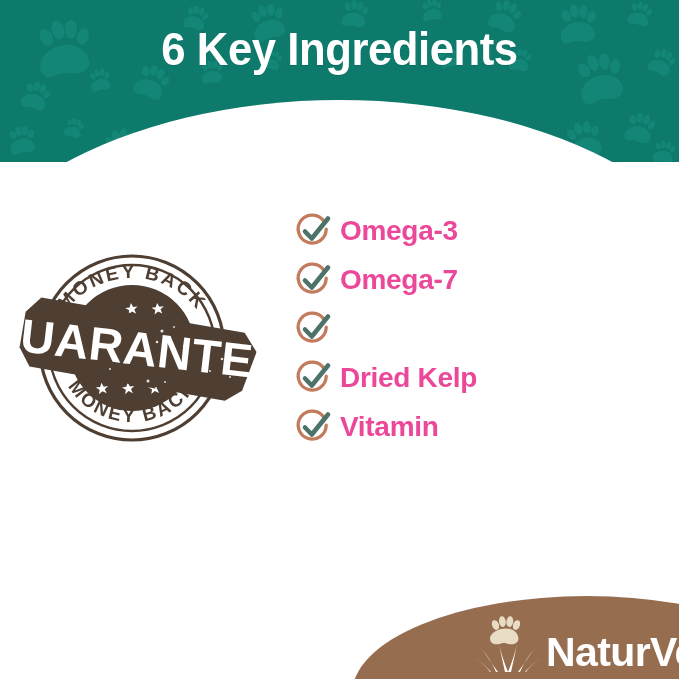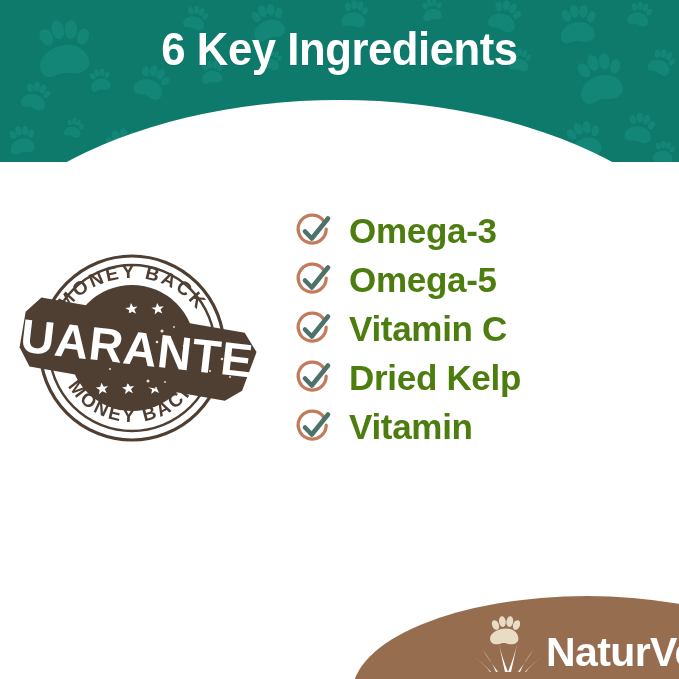--- a/index.html
+++ b/index.html
@@ -75,28 +75,27 @@
   }
   .check-icon {
     width: 38px;
     height: 38px;
     flex: 0 0 38px;
     margin-right: 8px;
     position: relative;
   }
   .check-icon svg { display: block; }
   .ing-label {
-    font-size: 35px;
+    font-size: 28px;
     line-height: 38px;
     font-weight: bold;
-    color: #4d7c0f;
+    color: #ec4899;
     white-space: nowrap;
     letter-spacing: -0.3px;
     text-shadow: 0 1px 0 rgba(255,255,255,0.35);
-    margin-left: 9px;
   }
 
   
   .stamp {
     position: absolute;
     left: 14px;
     top: 238px;
     width: 268px;
     height: 210px;
   }
@@ -272,31 +271,30 @@
     </div>
 
 
     <div class="ing-row">
       <span class="check-icon">
         <svg viewBox="0 0 38 38" xmlns="http://www.w3.org/2000/svg">
           <path d="M30 9.5 A14 14 0 1 0 32.2 17.2" fill="none" stroke="#C27B5C" stroke-width="3.3" stroke-linecap="round"></path>
           <path d="M11 19.5 L17.8 26.5 L34 6.5" fill="none" stroke="#4C7269" stroke-width="4.6" stroke-linecap="round" stroke-linejoin="round"></path>
         </svg>
       </span>
-      <span class="ing-label">Omega-5</span>
-    </div>
-
-    <div class="ing-row">
-      <span class="check-icon">
-        <svg viewBox="0 0 38 38" xmlns="http://www.w3.org/2000/svg">
-          <path d="M30 9.5 A14 14 0 1 0 32.2 17.2" fill="none" stroke="#C27B5C" stroke-width="3.3" stroke-linecap="round"></path>
-          <path d="M11 19.5 L17.8 26.5 L34 6.5" fill="none" stroke="#4C7269" stroke-width="4.6" stroke-linecap="round" stroke-linejoin="round"></path>
-        </svg>
-      </span>
-      <span class="ing-label">Vitamin C</span>
+      <span class="ing-label">Omega-7</span>
+    </div>
+
+    <div class="ing-row">
+      <span class="check-icon">
+        <svg viewBox="0 0 38 38" xmlns="http://www.w3.org/2000/svg">
+          <path d="M30 9.5 A14 14 0 1 0 32.2 17.2" fill="none" stroke="#C27B5C" stroke-width="3.3" stroke-linecap="round"></path>
+          <path d="M11 19.5 L17.8 26.5 L34 6.5" fill="none" stroke="#4C7269" stroke-width="4.6" stroke-linecap="round" stroke-linejoin="round"></path>
+        </svg>
+      </span>
     </div>
 
     <div class="ing-row">
       <span class="check-icon">
         <svg viewBox="0 0 38 38" xmlns="http://www.w3.org/2000/svg">
           <path d="M30 9.5 A14 14 0 1 0 32.2 17.2" fill="none" stroke="#C27B5C" stroke-width="3.3" stroke-linecap="round"></path>
           <path d="M11 19.5 L17.8 26.5 L34 6.5" fill="none" stroke="#4C7269" stroke-width="4.6" stroke-linecap="round" stroke-linejoin="round"></path>
         </svg>
       </span>
       <span class="ing-label">Dried Kelp</span>

